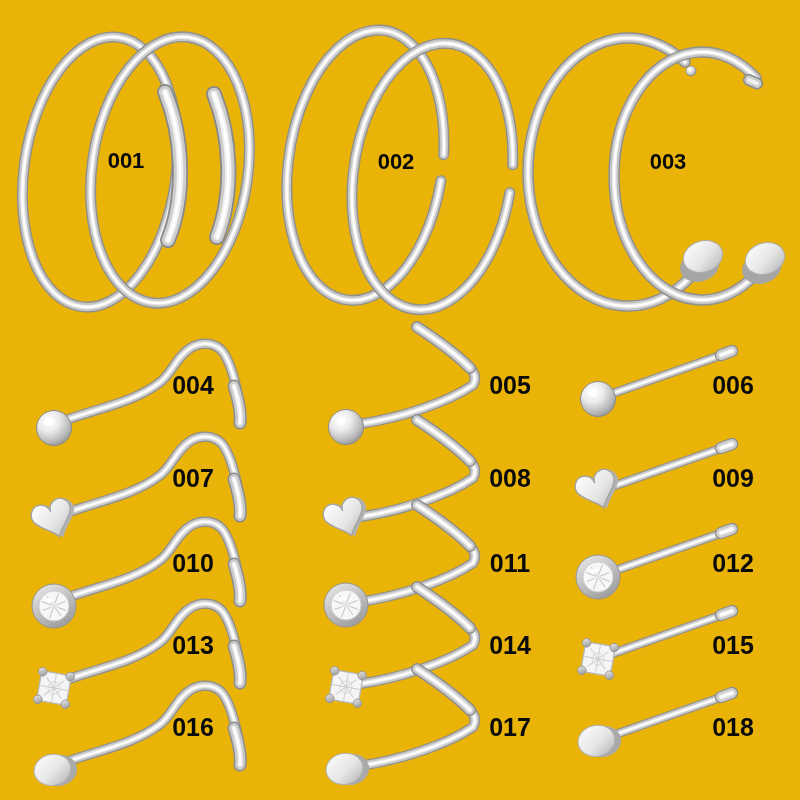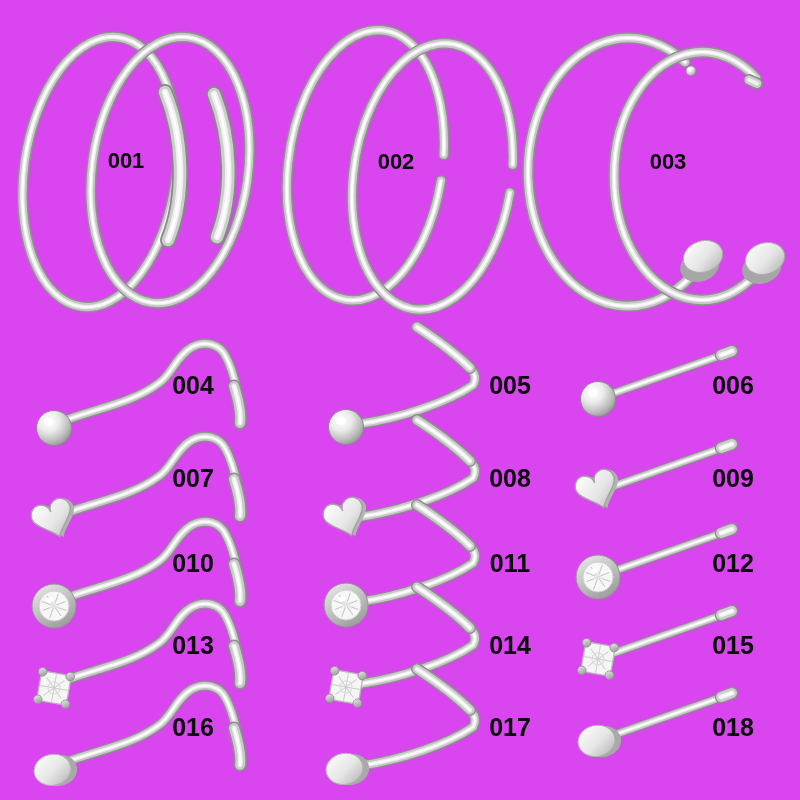--- a/index.html
+++ b/index.html
@@ -1,16 +1,16 @@
 <!DOCTYPE html>
 <html><head>
 <meta charset="utf-8">
 <style>
   html,body{margin:0;padding:0;background:#ffffff;}
-  .stage{width:800px;height:800px;position:relative;background:#d946ef;overflow:hidden;}
+  .stage{width:800px;height:800px;position:relative;background:#eab308;overflow:hidden;}
   svg{display:block;}
   text{font-family:"Liberation Sans","DejaVu Sans",sans-serif;font-weight:700;fill:#0a0a0a;}
   .lbl{font-size:25px;text-anchor:middle;}
   .lblh{font-size:22px;text-anchor:middle;}
 </style>
 </head>
 <body>
 
 <div class="stage">
 <svg width="800" height="800" viewBox="0 0 800 800" xmlns="http://www.w3.org/2000/svg">

